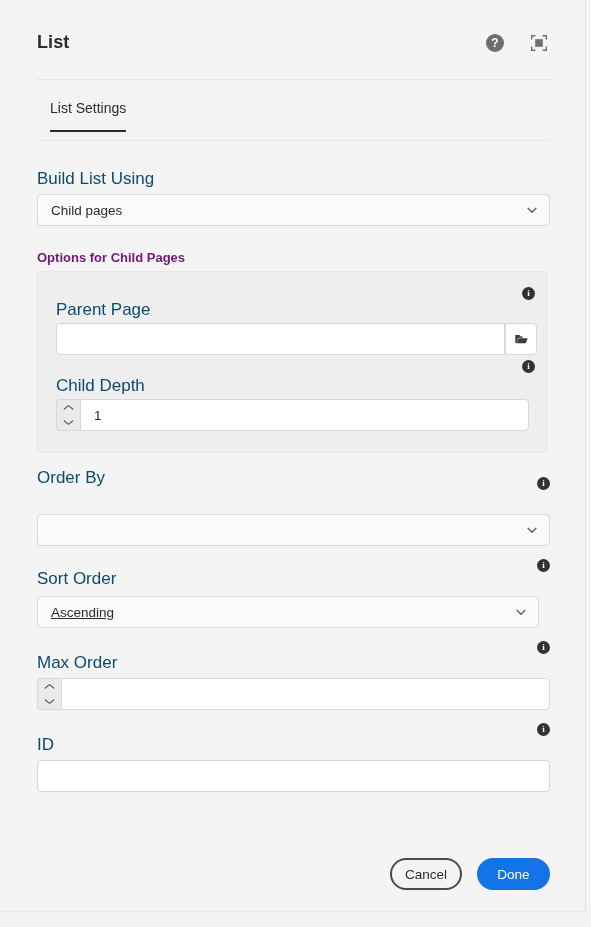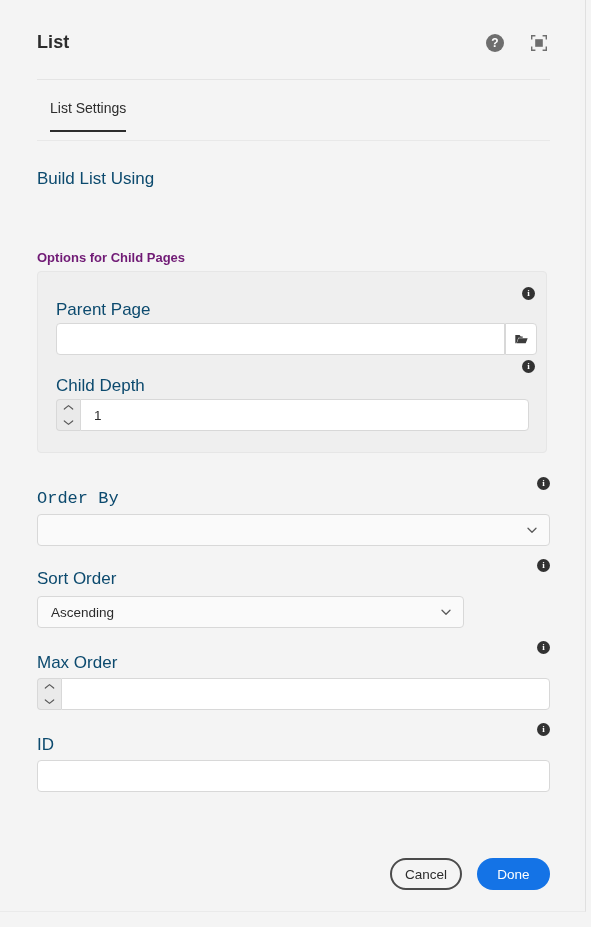--- a/index.html
+++ b/index.html
@@ -260,20 +260,28 @@
         </svg>
       </div>
     </div>
   </div>
 
   <div class="tabs">
     <div class="tab active" id="tab-list-settings">List Settings</div>
   </div>
 
   <div class="field-label" style="left:37px; top:169px;">Build List Using</div>
+  <div class="select" style="left:37px; top:194px; width:513px;">
+    <span class="value">Child pages</span>
+    <span class="chevron">
+      <svg width="12" height="12" viewBox="0 0 12 12">
+          <path d="M2 4.3L6 8.3L10 4.3" fill="none" stroke="#5a5a5a" stroke-width="1.3" stroke-linecap="round" stroke-linejoin="round"></path>
+        </svg>
+    </span>
+  </div>
 
   <div class="section-heading" style="left:37px; top:250px;">Options for Child Pages</div>
 
   <div class="options-panel" style="left:37px; top:271px; width:510px; height:182px;">
 
     <div class="info-icon" style="left:484px; top:15px;">i</div>
     <div class="field-label" style="left:18px; top:28px;">Parent Page</div>
     <div class="textfield" style="left:18px; top:51px; width:449px; border-radius:4px 0 0 4px;">
       <span class="tf-value" placeholder=""></span>
     </div>
@@ -297,33 +305,33 @@
             <path d="M1.3 2L5.5 5.4L9.7 2" fill="none" stroke="#5a5a5a" stroke-width="1.2" stroke-linecap="round" stroke-linejoin="round"></path>
           </svg>
       </div>
     </div>
     <div class="textfield" style="left:42px; top:127px; width:449px; border-radius:0 4px 4px 0;">
       <span class="tf-value">1</span>
     </div>
   </div>
 
   <div class="info-icon" style="left:537px; top:477px;">i</div>
-  <div class="field-label" style="left:37px; top:489px;font-family:Liberation Mono, monospace;">Order By</div>
+  <div class="field-label" style="left:37px; top:468px;">Order By</div>
   <div class="select" style="left:37px; top:514px; width:513px;">
     <span class="value"></span>
     <span class="chevron">
       <svg width="12" height="12" viewBox="0 0 12 12">
           <path d="M2 4.3L6 8.3L10 4.3" fill="none" stroke="#5a5a5a" stroke-width="1.3" stroke-linecap="round" stroke-linejoin="round"></path>
         </svg>
     </span>
   </div>
 
   <div class="info-icon" style="left:537px; top:559px;">i</div>
   <div class="field-label" style="left:37px; top:569px;">Sort Order</div>
-  <div class="select" style="left:37px; top:596px; width:427px;">
+  <div class="select" style="left:37px; top:596px; width:502px;text-decoration:underline;">
     <span class="value">Ascending</span>
     <span class="chevron">
       <svg width="12" height="12" viewBox="0 0 12 12">
           <path d="M2 4.3L6 8.3L10 4.3" fill="none" stroke="#5a5a5a" stroke-width="1.3" stroke-linecap="round" stroke-linejoin="round"></path>
         </svg>
     </span>
   </div>
 
   <div class="info-icon" style="left:537px; top:641px;">i</div>
   <div class="field-label" style="left:37px; top:653px;">Max Order</div>

